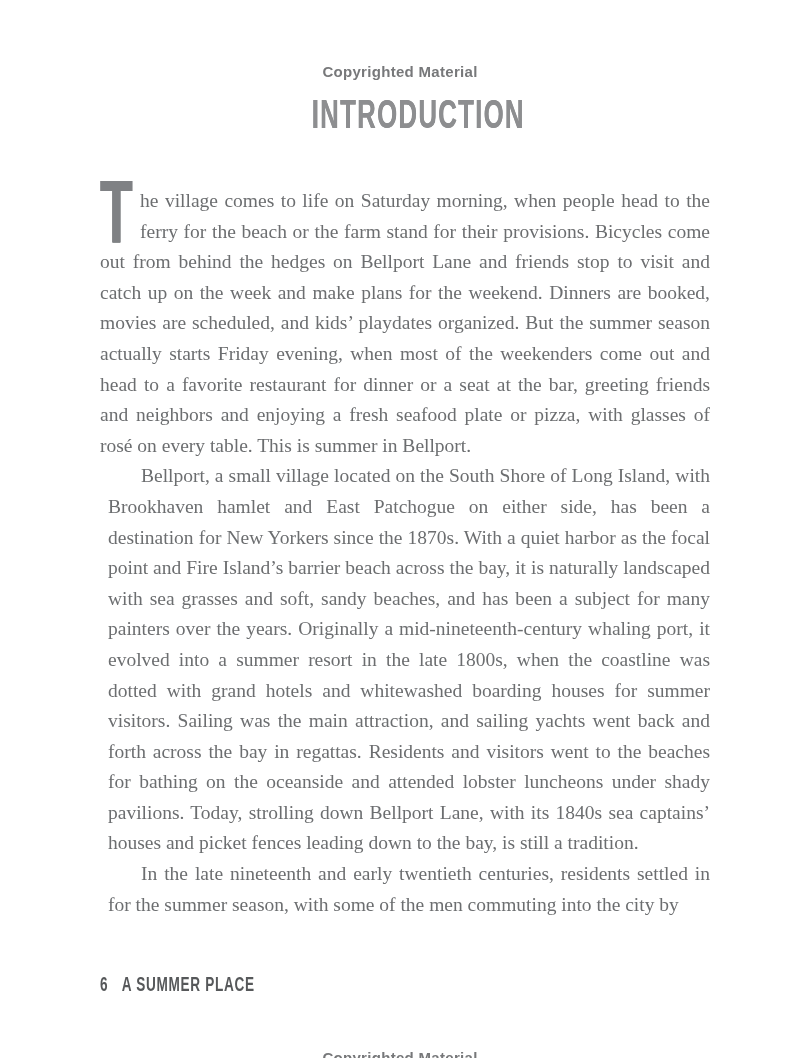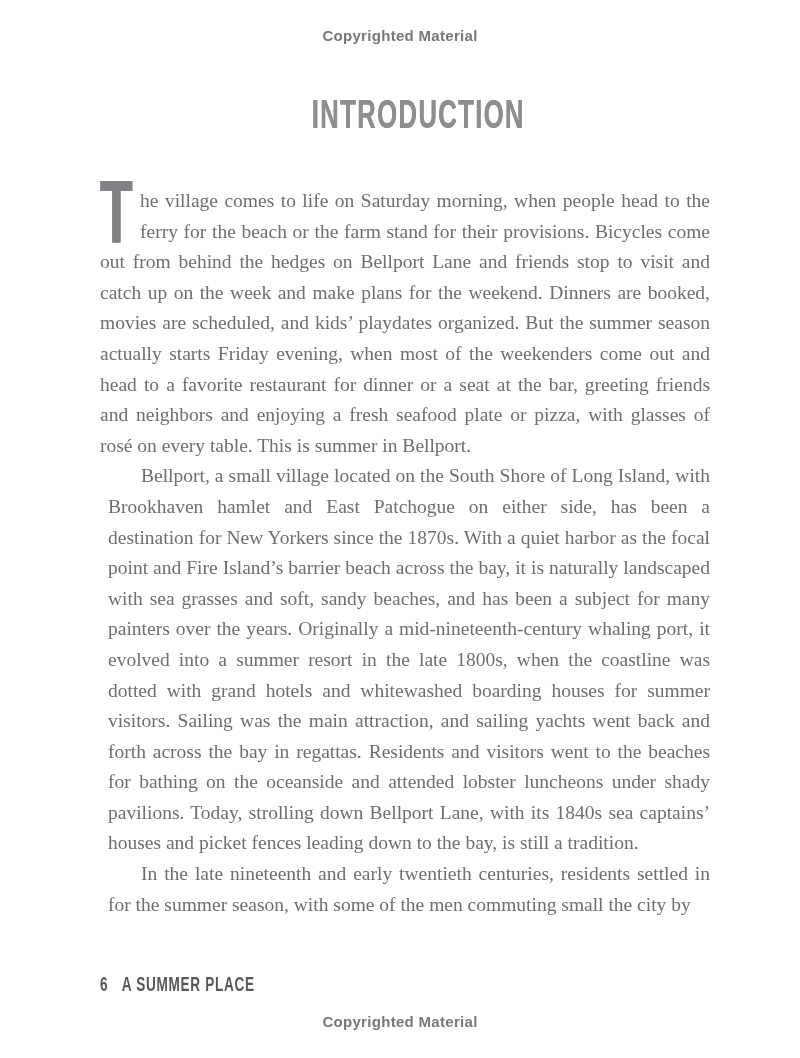--- a/index.html
+++ b/index.html
@@ -19,20 +19,21 @@
   .notice {
     position: absolute;
     left: 0;
     width: 100%;
     text-align: center;
     font-family: "Liberation Sans", sans-serif;
     font-weight: 700;
     font-size: 15px;
     letter-spacing: 0.3px;
     color: #77787a;
+    margin-top: 36px;
   }
   .notice-top { top: 27px; }
   .notice-bottom { top: 1013px; }
 
   
   .chapter-title-wrap {
     position: absolute;
     top: 94px;
     left: 0;
     width: 100%;
@@ -121,21 +122,21 @@
     <span class="condensed-caps">INTRODUCTION</span>
   </div>
 
   <div class="body-text">
     <p>
       <span class="dropcap">
           <span class="glyph">T</span>
         </span><span>he village comes to life on Saturday morning, when people head to the ferry for the beach or the farm stand for their provisions. Bicycles come out from behind the hedges on Bellport Lane and friends stop to visit and catch up on the week and make plans for the weekend. Dinners are booked, movies are scheduled, and kids’ playdates organized. But the summer season actually starts Friday evening, when most of the weekenders come out and head to a favorite restaurant for dinner or a seat at the bar, greeting friends and neighbors and enjoying a fresh seafood plate or pizza, with glasses of rosé on every table. This is summer in Bellport.</span>
     </p>
     <p class="indent">Bellport, a small village located on the South Shore of Long Island, with Brookhaven hamlet and East Patchogue on either side, has been a destination for New Yorkers since the 1870s. With a quiet harbor as the focal point and Fire Island’s barrier beach across the bay, it is naturally landscaped with sea grasses and soft, sandy beaches, and has been a subject for many painters over the years. Originally a mid-nineteenth-century whaling port, it evolved into a summer resort in the late 1800s, when the coastline was dotted with grand hotels and whitewashed boarding houses for summer visitors. Sailing was the main attraction, and sailing yachts went back and forth across the bay in regattas. Residents and visitors went to the beaches for bathing on the oceanside and attended lobster luncheons under shady pavilions. Today, strolling down Bellport Lane, with its 1840s sea captains’ houses and picket fences leading down to the bay, is still a tradition.</p>
-    <p class="indent">In the late nineteenth and early twentieth centuries, residents settled in for the summer season, with some of the men commuting small the city by</p>
+    <p class="indent">In the late nineteenth and early twentieth centuries, residents settled in for the summer season, with some of the men commuting into the city by</p>
   </div>
 
   <div class="footer">
     <span class="condensed-footer">
       <span class="page-num">6</span><span>A SUMMER PLACE</span>
     </span>
   </div>
 
   <div class="notice notice-bottom">Copyrighted Material</div>
 

